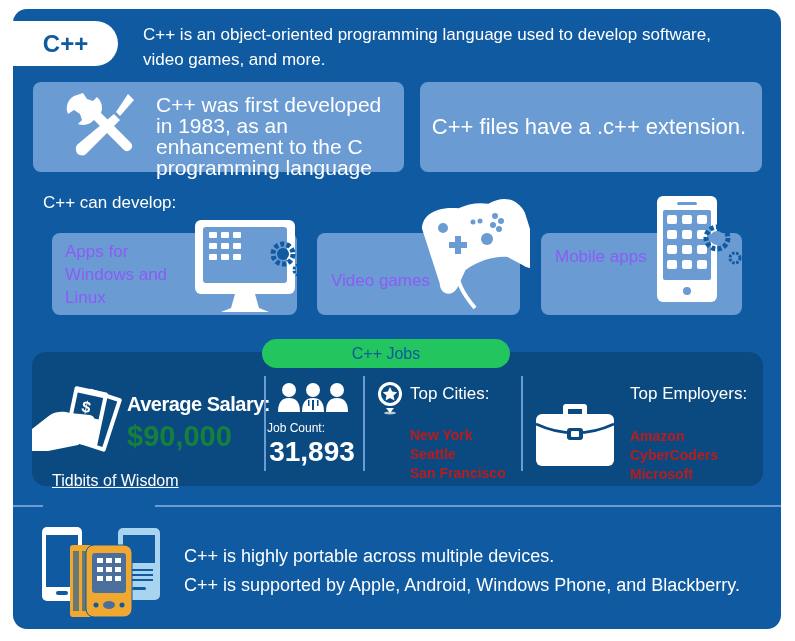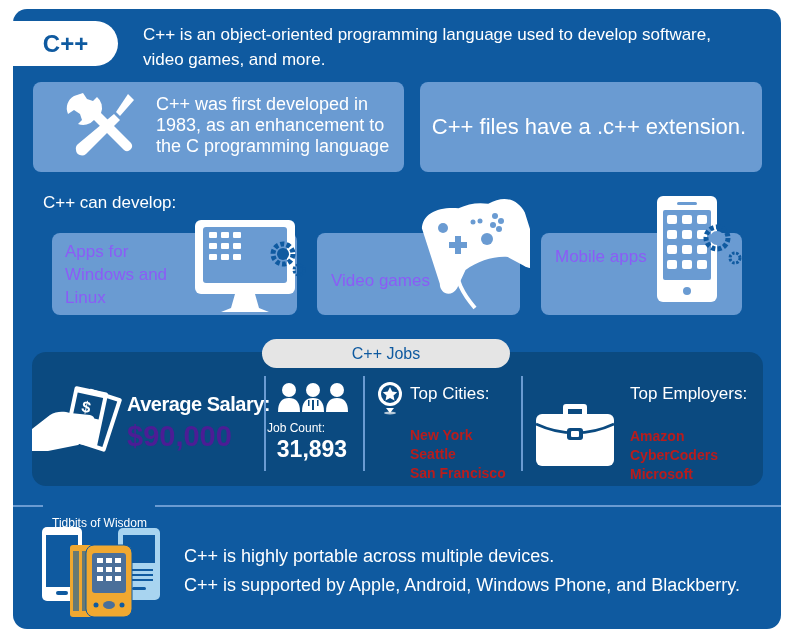--- a/index.html
+++ b/index.html
@@ -21,53 +21,53 @@
   .intro {
     position:absolute; left:143px; top:22px; width:600px;
     color:#ffffff; font-size:17px; line-height:25px;
     font-family:"Liberation Sans Narrow","Liberation Sans", sans-serif;
   }
   .lightbox {
     position:absolute; background:#6a9bd2; border-radius:8px;
   }
   .fact1-text {
     position:absolute; left:156px; top:94px; width:240px;
-    color:#ffffff; font-size:18px; line-height:21px;
+    color:#ffffff; font-size:21px; line-height:21px;
   }
   .fact2-text {
     position:absolute; left:420px; top:82px; width:338px; height:90px;
     display:flex; align-items:center; justify-content:center;
     color:#ffffff; font-size:22px;
   }
   .develop-label {
     position:absolute; left:43px; top:193px; color:#ffffff; font-size:17px;
   }
   .dev-label {
     position:absolute; color:#8b5cf6; font-size:17px; line-height:23px;
   }
   .jobs-panel {
     position:absolute; left:32px; top:352px; width:731px; height:134px;
     background:#0b4a80; border-radius:14px;
   }
   .jobs-pill {
     position:absolute; left:262px; top:339px; width:248px; height:29px;
-    background:#e5e5e5; border-radius:15px;
+    background:#22c55e; border-radius:15px;
     display:flex; align-items:center; justify-content:center;
     color:#0f5aa0; font-size:16px;
   }
   .vsep { position:absolute; width:2px; background:#6a9bd2; }
   .salary-label { position:absolute; left:127px; top:393px; color:#fff; font-weight:bold; font-size:20px; letter-spacing:-0.5px; }
-  .salary-value { position:absolute; left:127px; top:420px; color:#4c1d95; font-weight:bold; font-size:29px; }
+  .salary-value { position:absolute; left:127px; top:420px; color:#15803d; font-weight:bold; font-size:29px; }
   .jobcount-label { position:absolute; left:256px; top:421px; width:80px; text-align:center; color:#fff; font-size:12px; }
-  .jobcount-value { position:absolute; left:268px; top:436px; width:88px; text-align:center; color:#fff; font-weight:bold; font-size:23px; }
+  .jobcount-value { position:absolute; left:268px; top:436px; width:88px; text-align:center; color:#fff; font-weight:bold; font-size:28px; }
   .cities-label { position:absolute; left:410px; top:384px; color:#fff; font-size:17px; }
   .list-bold { position:absolute; color:#b91c1c; font-weight:bold; font-size:14px; line-height:19px;margin-top:16px; }
   .employers-label { position:absolute; left:630px; top:384px; color:#fff; font-size:17px; }
   .tidbits-line { position:absolute; height:2px; background:#6a9bd2; top:505px; }
-  .tidbits-label { position:absolute; left:52px; top:516px; color:#fff; font-size:12px; }
+  .tidbits-label { position:absolute; left:52px; top:472px; color:#fff; font-size:16px;text-decoration:underline; }
   .tidbit-line-text { position:absolute; left:184px; color:#fff; font-size:18px; }
 </style>
 </head>
 <body>
 
 <div class="card"></div>
 
 <div class="title-pill">
   <span>C++</span>
 </div>

